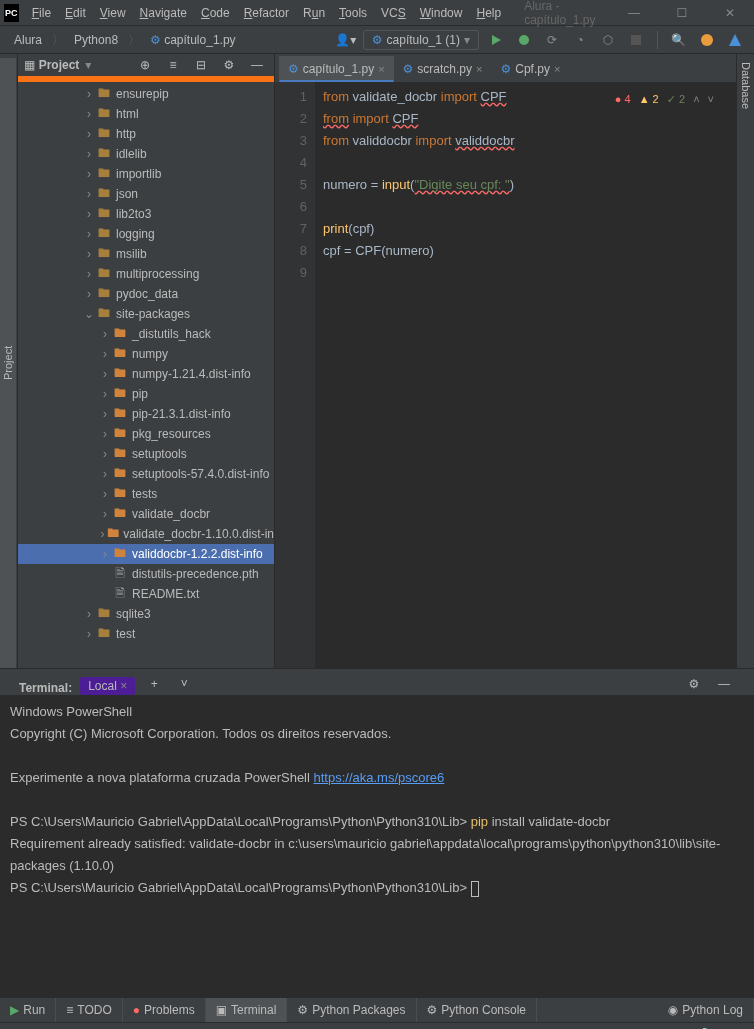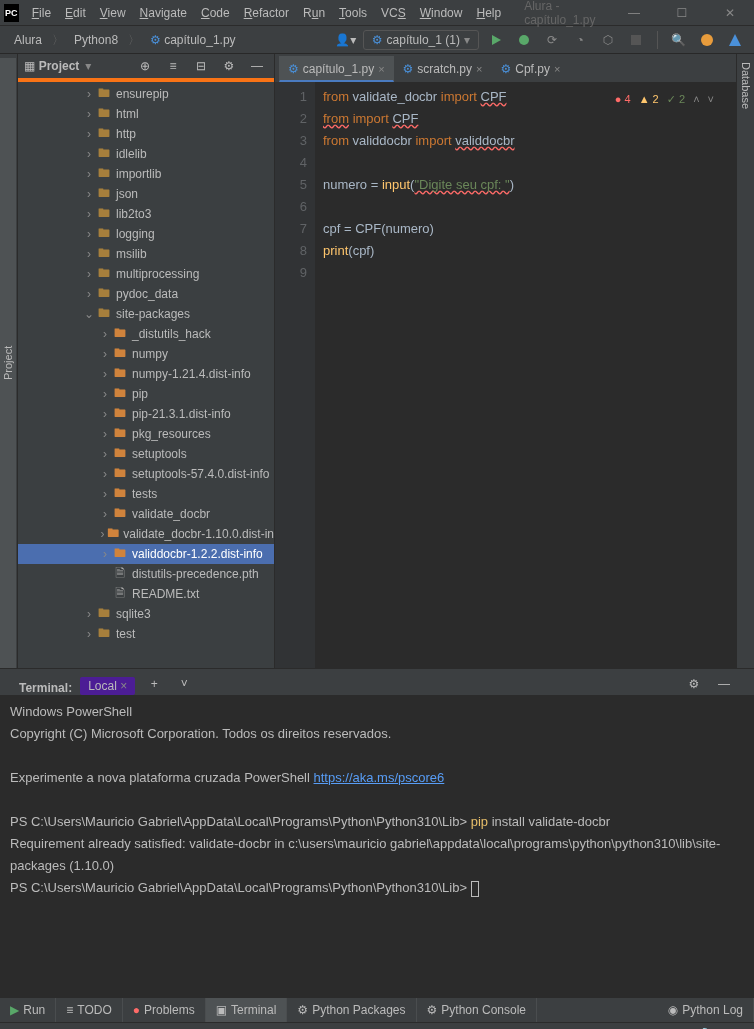--- a/index.html
+++ b/index.html
@@ -15,21 +15,21 @@
 .breadcrumb { display:flex; align-items:flex-end; gap:4px; }
 .bc-item { padding:2px 6px; }
 .bc-sep { color:#666; }
 .nav-right { margin-left:auto; display:flex; align-items:center; gap:6px; }
 .run-config { background:#3c3f41; border:1px solid #555; border-radius:3px; padding:2px 8px; display:flex; align-items:center; gap:4px; }
 .icon-btn { width:22px; height:22px; display:flex; align-items:center; justify-content:center; cursor:pointer; border-radius:3px; }
 .main-area { display:flex; height:614px; }
 .left-gutter { width:18px; background:#3c3f41; border-right:1px solid #2b2b2b; writing-mode:vertical-lr; text-align:center; padding-top:4px; }
 .gutter-tab { padding:8px 2px; transform:rotate(180deg); font-size:11px; cursor:pointer; }
 .project-panel { width:257px; background:#3b3f41; border-right:1px solid #2b2b2b; display:flex; flex-direction:column; }
-.panel-header { height:28px; display:flex; align-items:center; padding:0 6px; gap:6px; background:#3c3f41; border-bottom:4px solid #f97316; }
+.panel-header { height:28px; display:flex; align-items:center; padding:0 6px; gap:6px; background:#3c3f41; border-bottom:6px solid #f97316; }
 .tree { flex:1; overflow:auto; padding-top:2px; }
 .tree-row { display:flex; align-items:center; height:20px; padding-left:8px; cursor:pointer; white-space:nowrap; }
 .tree-row.selected { background:#4b6eaf; color:#fff; }
 .tree-arrow { width:14px; display:inline-flex; justify-content:center; color:#888; }
 .tree-icon { width:16px; display:inline-flex; justify-content:center; margin-right:4px; }
 .folder-icon { color:#a67f3c; }
 .folder-icon.pkg { color:#d0833c; }
 .file-icon { color:#aaa; }
 .editor-area { flex:1; display:flex; flex-direction:column; position:relative; }
 .tabs { height:28px; background:#3c3f41; display:flex; align-items:flex-end; padding-left:4px; }
@@ -357,22 +357,22 @@
      <span class="insp-ok">✓ <span>2</span></span>
      <span style="color:#888">˄</span>
      <span style="color:#888">˅</span>
     </div>
     <div><span class="kw">from</span><span> validate_docbr </span><span class="kw">import</span><span> </span><span class="err">CPF</span></div>
     <div><span class="kw err">from</span><span>  </span><span class="kw">import</span><span> </span><span class="err">CPF</span></div>
     <div><span class="kw">from</span><span> validdocbr </span><span class="kw">import</span><span> </span><span class="err">validdocbr</span></div>
     <div>&nbsp;</div>
     <div><span>numero = </span><span class="fn">input</span><span>(</span><span class="str err">"Digite seu cpf: "</span><span>)</span></div>
     <div>&nbsp;</div>
+    <div><span class="fn">print</span><span>(cpf)</span></div>
     <div><span>cpf = CPF(numero)</span></div>
-    <div><span class="fn">print</span><span>(cpf)</span></div>
     <div>&nbsp;</div>
    </div>
   </div>
  </div>
 
  <div class="right-gutter">
   <div class="rgutter-tab">Database</div>
   <div class="rgutter-tab">SciView</div>
  </div>
 </div>

